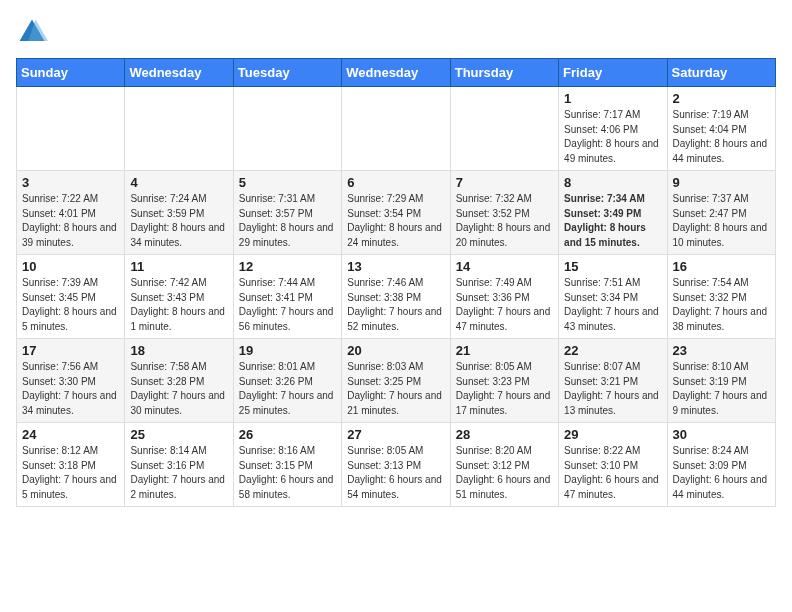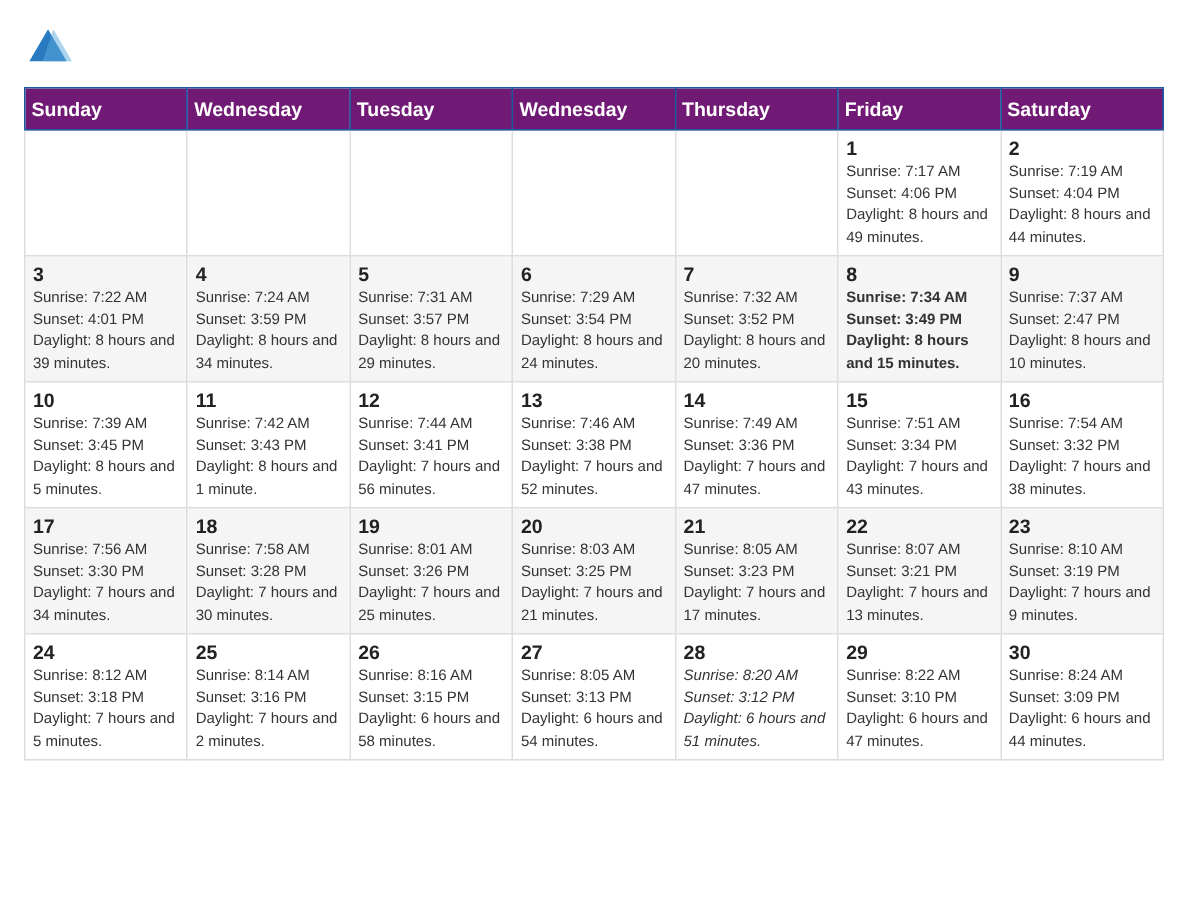--- a/index.html
+++ b/index.html
@@ -41,21 +41,21 @@
     .location {
       font-size: 16px;
       color: #444;
     }
     table {
       width: 100%;
       border-collapse: collapse;
       table-layout: fixed;
     }
     thead tr {
-      background-color: #701a75;
+      background-color: #3b82f6;
       color: #fff;
       margin-left: 16px;
     }
     thead th {
       padding: 6px 4px;
       font-size: 13px;
       font-weight: bold;
       text-align: left;
       border: 1px solid #1a5a9f;
     }
@@ -292,21 +292,21 @@
 Daylight: 6 hours and 58 minutes.</div>
         </td>
         <td>
           <span class="day-number">27</span>
           <div class="day-info" style="white-space: pre-line;">Sunrise: 8:05 AM
 Sunset: 3:13 PM
 Daylight: 6 hours and 54 minutes.</div>
         </td>
         <td>
           <span class="day-number">28</span>
-          <div class="day-info" style="white-space: pre-line; font-style: italic;">Sunrise: 8:20 AM
+          <div class="day-info" style="white-space: pre-line;">Sunrise: 8:20 AM
 Sunset: 3:12 PM
 Daylight: 6 hours and 51 minutes.</div>
         </td>
         <td>
           <span class="day-number">29</span>
           <div class="day-info" style="white-space: pre-line;">Sunrise: 8:22 AM
 Sunset: 3:10 PM
 Daylight: 6 hours and 47 minutes.</div>
         </td>
         <td>

